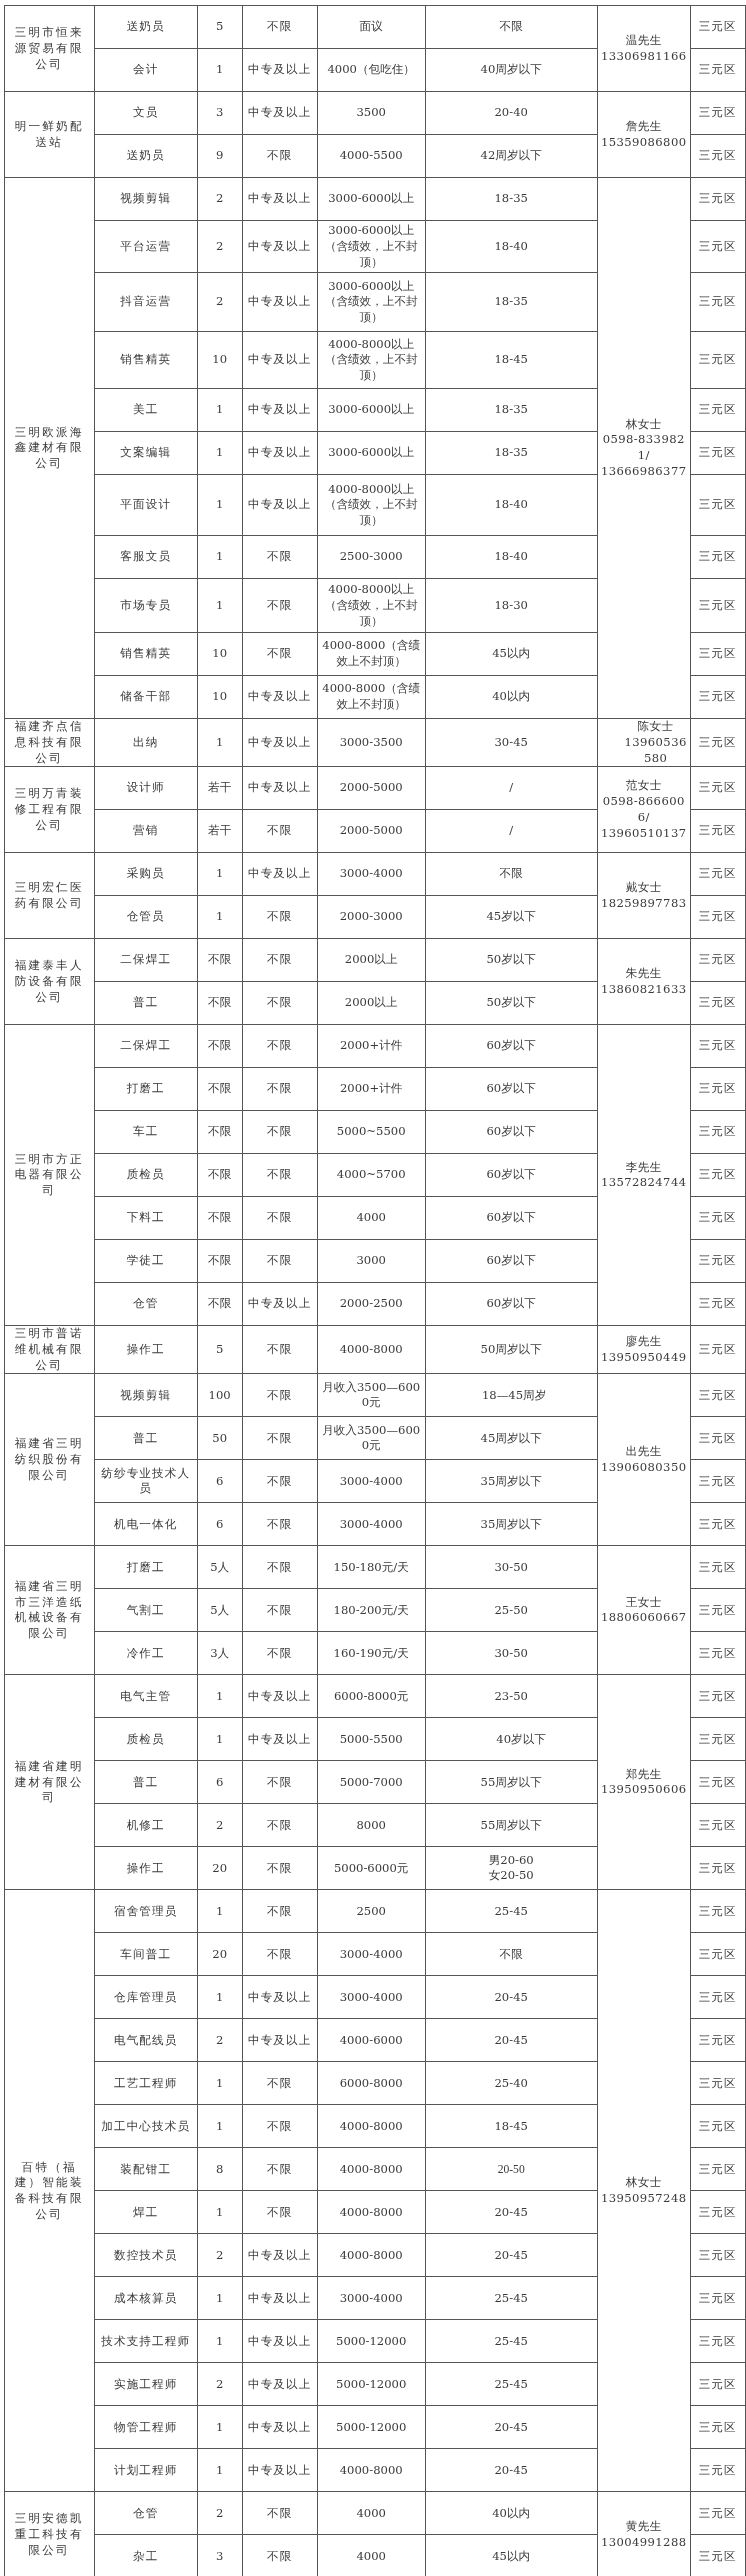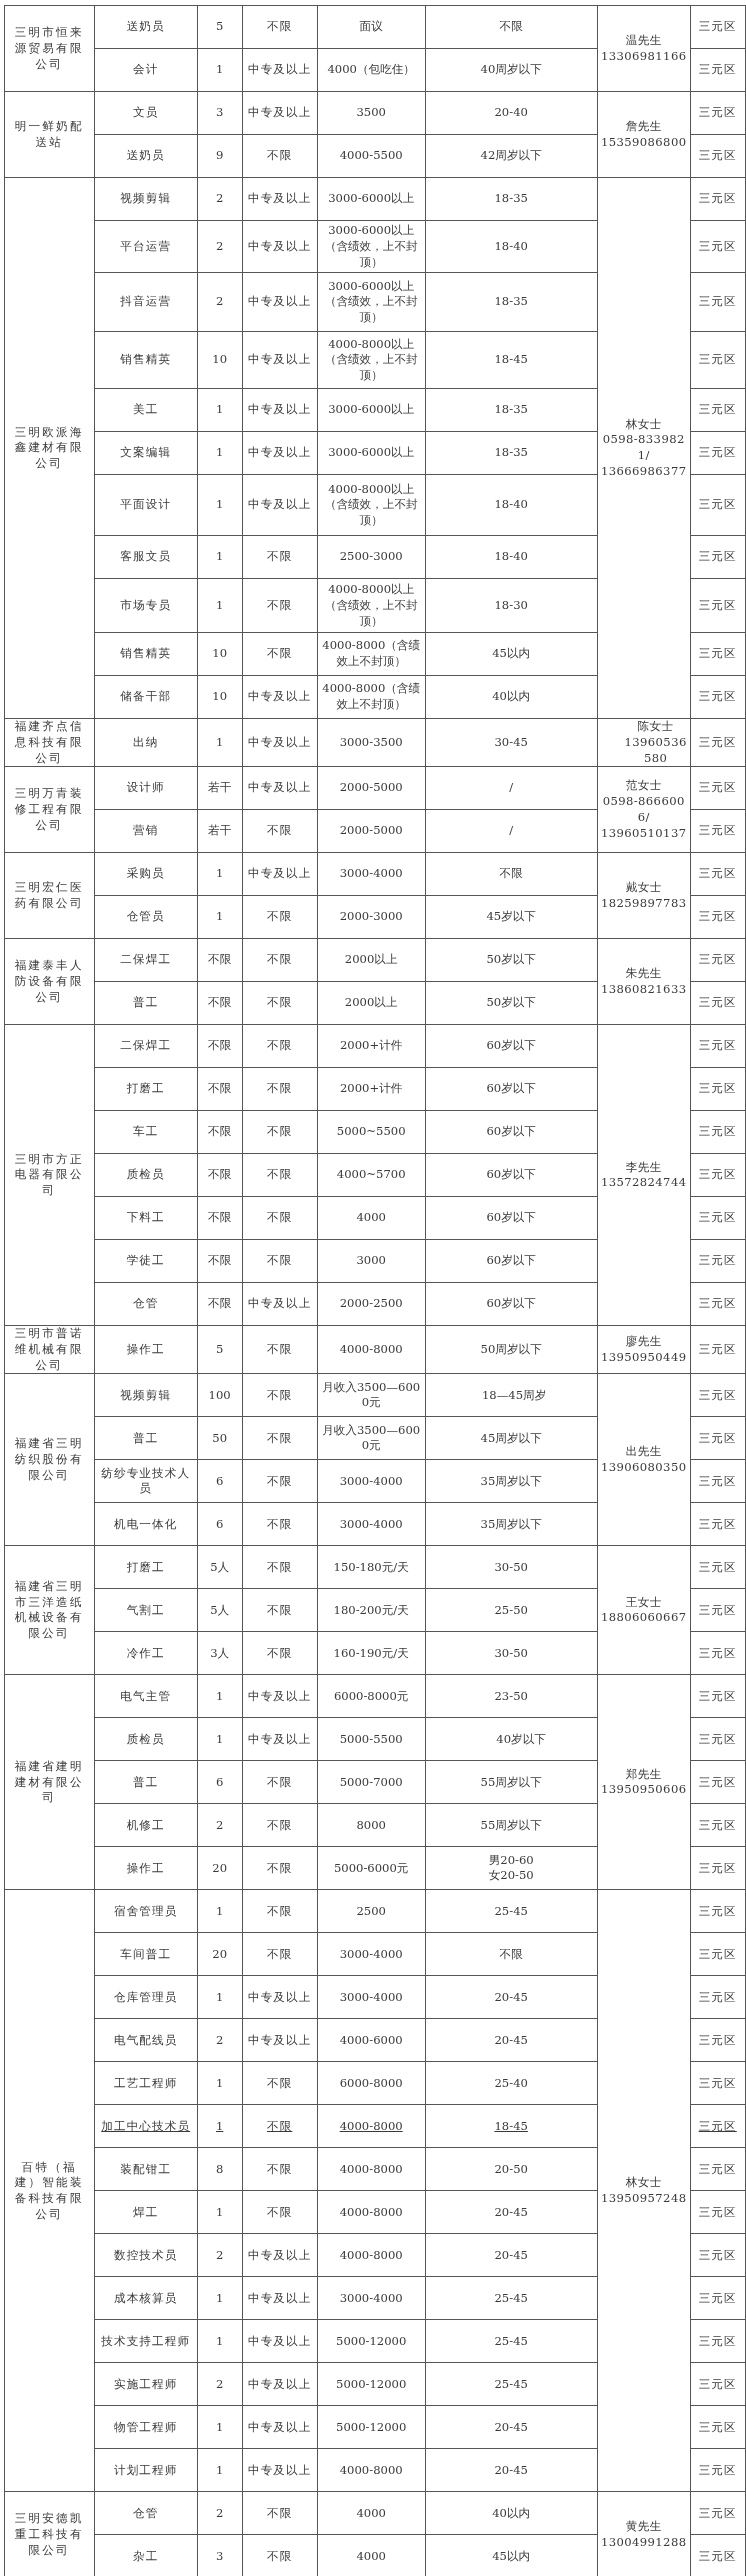--- a/index.html
+++ b/index.html
@@ -440,34 +440,34 @@
         <td>三元区</td>
       </tr>
       <tr style="height: 43px;">
         <td>工艺工程师</td>
         <td class="num">1</td>
         <td>不限</td>
         <td class="num">6000-8000</td>
         <td class="num" style="white-space: pre-line;">25-40</td>
         <td>三元区</td>
       </tr>
-      <tr style="height: 43px; text-decoration: underline;">
+      <tr style="height: 43px;">
         <td>加工中心技术员</td>
         <td class="num">1</td>
         <td>不限</td>
         <td class="num">4000-8000</td>
         <td class="num" style="white-space: pre-line;">18-45</td>
         <td>三元区</td>
       </tr>
       <tr style="height: 43px;">
         <td>装配钳工</td>
         <td class="num">8</td>
         <td>不限</td>
         <td class="num">4000-8000</td>
-        <td class="num" style="white-space: pre-line;">20-50</td>
+        <td class="num" style="white-space: pre-line; font-family: Liberation Serif, serif;">20-50</td>
         <td>三元区</td>
       </tr>
       <tr style="height: 43px;">
         <td>焊工</td>
         <td class="num">1</td>
         <td>不限</td>
         <td class="num">4000-8000</td>
         <td class="num" style="white-space: pre-line;">20-45</td>
         <td>三元区</td>
       </tr>

